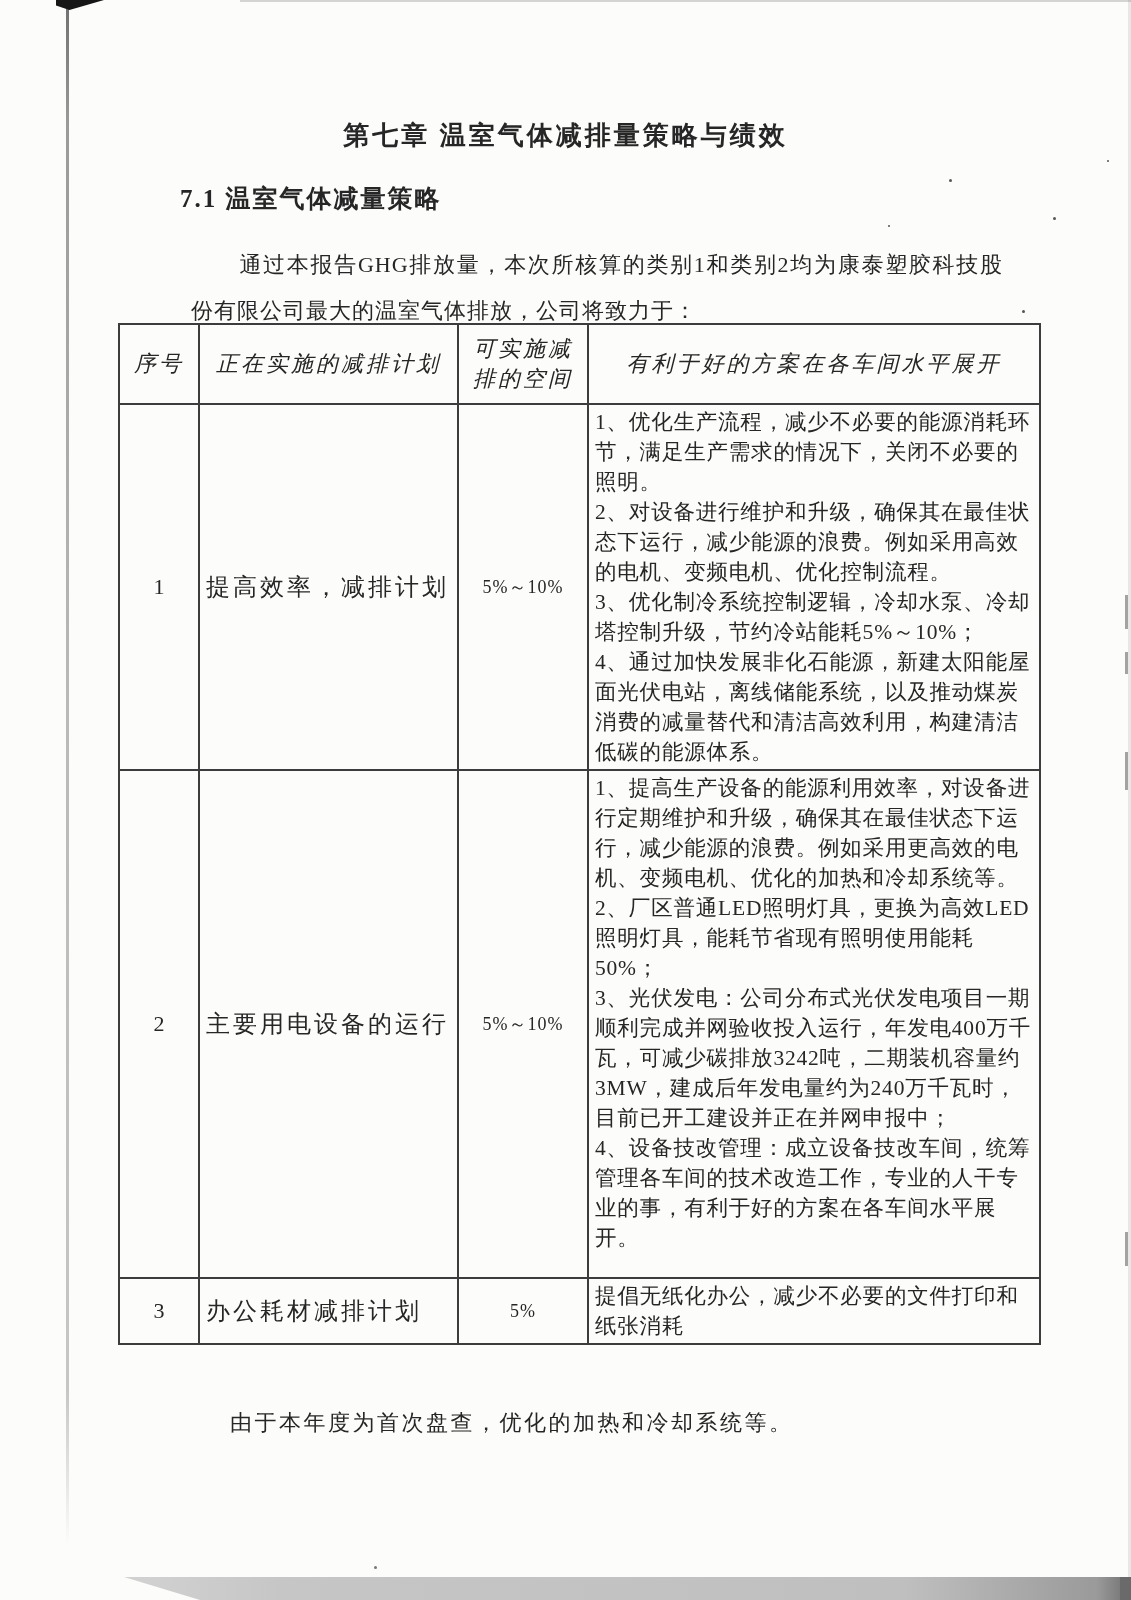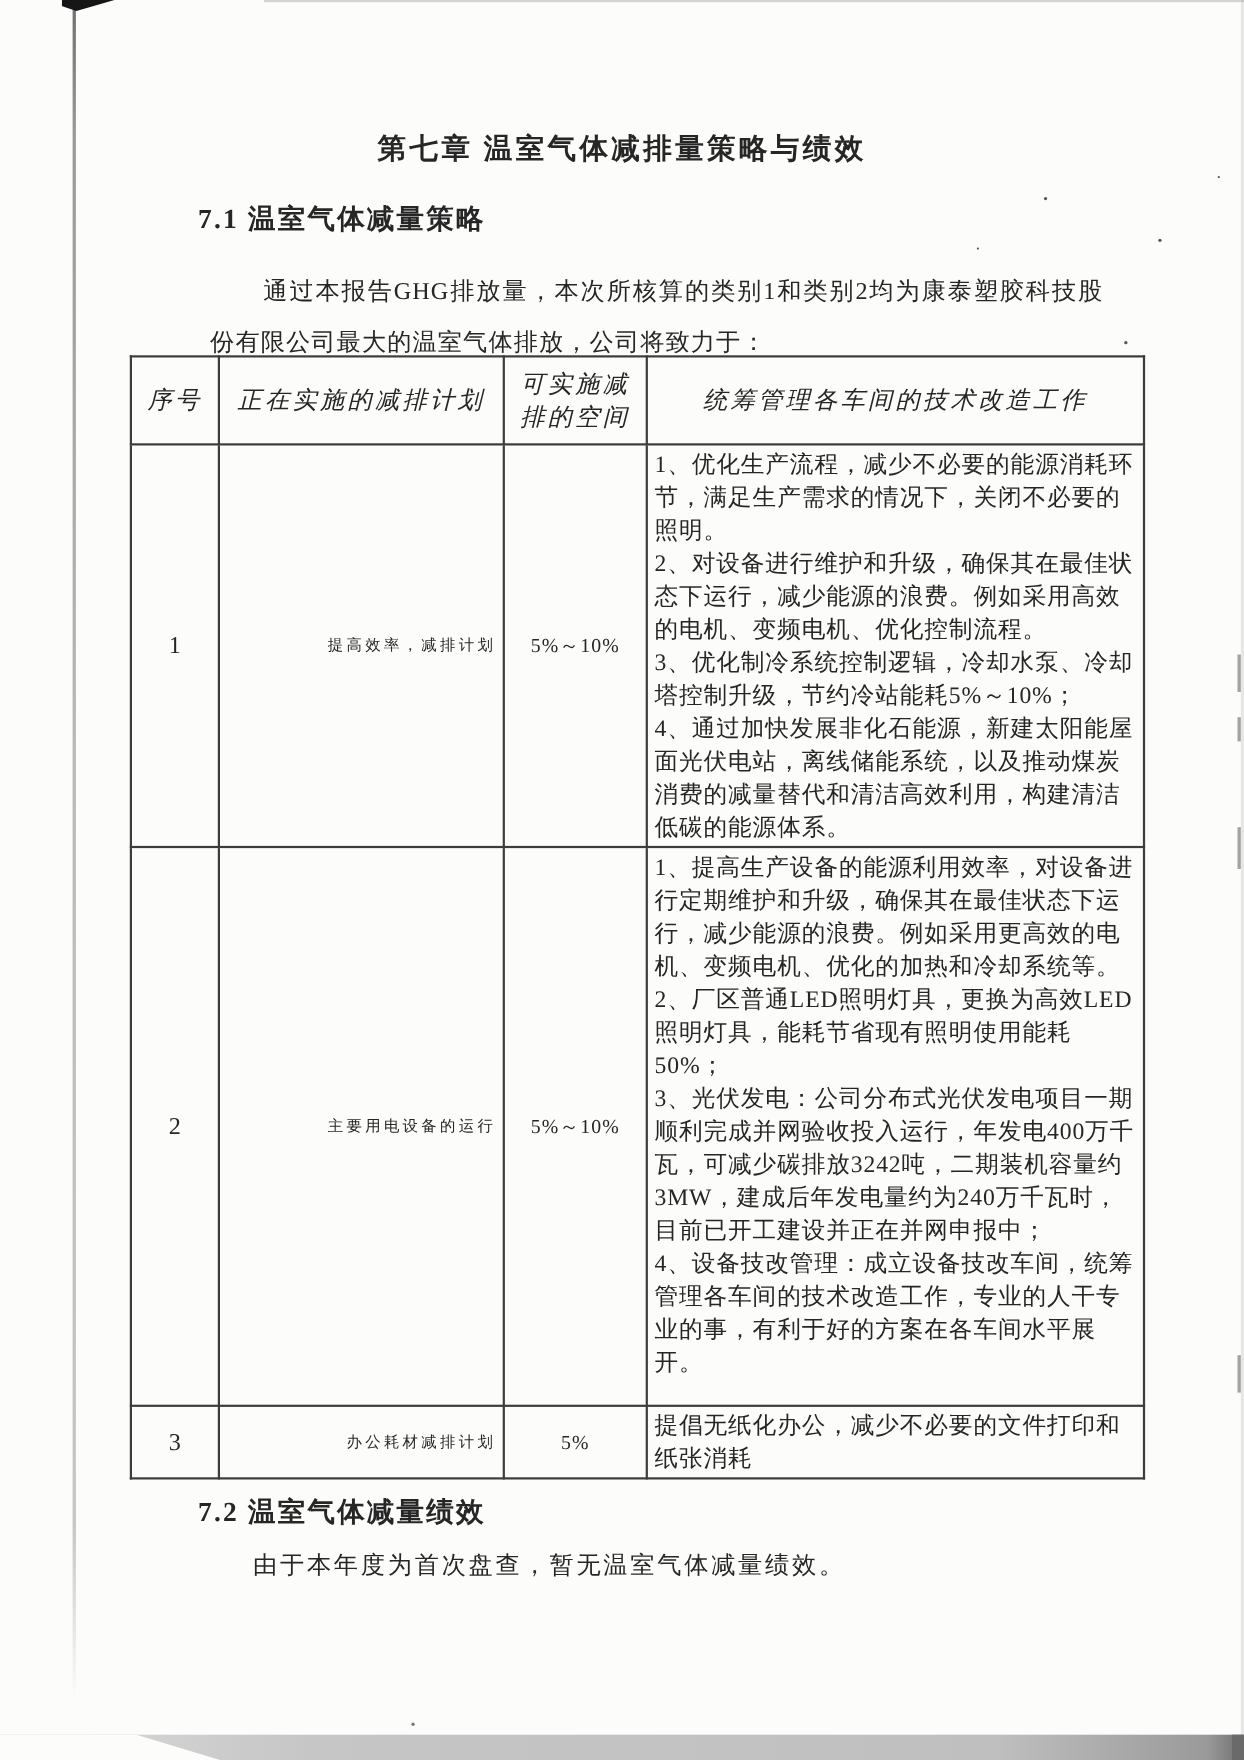--- a/index.html
+++ b/index.html
@@ -63,21 +63,21 @@
     border:2px solid #3c3c3c;
     font-weight:normal;
     padding:2px 6px;
   }
   table.plan th{
     font-size:22px;letter-spacing:3px;text-align:center;vertical-align:middle;
   }
   tr.header-row{height:80px;font-style:italic;}
   tr.row1{height:361px;} tr.row2{height:508px;} tr.row3{height:62px;}
   td.c-no{font-size:22px;text-align:center;vertical-align:middle;}
-  td.c-plan{font-size:14px;letter-spacing:3px;text-align:right;vertical-align:middle;}
+  td.c-plan{font-size:24px;letter-spacing:3px;text-align:left;vertical-align:middle;}
   td.c-space{font-size:18px;letter-spacing:1px;text-align:center;vertical-align:middle;}
   td.c-measures{
     vertical-align:top;text-align:left;
     font-size:21.5px;line-height:30px;letter-spacing:0.8px;
     padding:2px 6px 2px 11px;
   }
   td.c-measures p{margin:0;}
 </style>
 </head>
 <body>
@@ -112,21 +112,21 @@
       <col style="width:80px">
         <col style="width:259px">
         <col style="width:130px">
         <col style="width:452px">
     </colgroup>
     <thead>
       <tr class="header-row">
         <th>序号</th>
         <th>正在实施的减排计划</th>
         <th>可实施减排的空间</th>
-        <th>统筹管理各车间的技术改造工作</th>
+        <th>有利于好的方案在各车间水平展开</th>
       </tr>
     </thead>
     <tbody>
       <tr class="row1">
         <td class="c-no">1</td>
         <td class="c-plan">提高效率，减排计划</td>
         <td class="c-space">5%～10%</td>
         <td class="c-measures">
           <p>1、优化生产流程，减少不必要的能源消耗环节，满足生产需求的情况下，关闭不必要的照明。</p>
           <p>2、对设备进行维护和升级，确保其在最佳状态下运行，减少能源的浪费。例如采用高效的电机、变频电机、优化控制流程。</p>
@@ -149,16 +149,15 @@
         <td class="c-no">3</td>
         <td class="c-plan">办公耗材减排计划</td>
         <td class="c-space">5%</td>
         <td class="c-measures">
           <p>提倡无纸化办公，减少不必要的文件打印和纸张消耗</p>
         </td>
       </tr>
     </tbody>
   </table>
 
-  <h2 class="sec-heading h72">7.2 温室气体减量绩效</h2>
-  <p class="closing">由于本年度为首次盘查，暂无温室气体减量绩效。</p>
+  <p class="closing">由于本年度为首次盘查，优化的加热和冷却系统等。</p>
 
 </div>
 
 </body></html>

